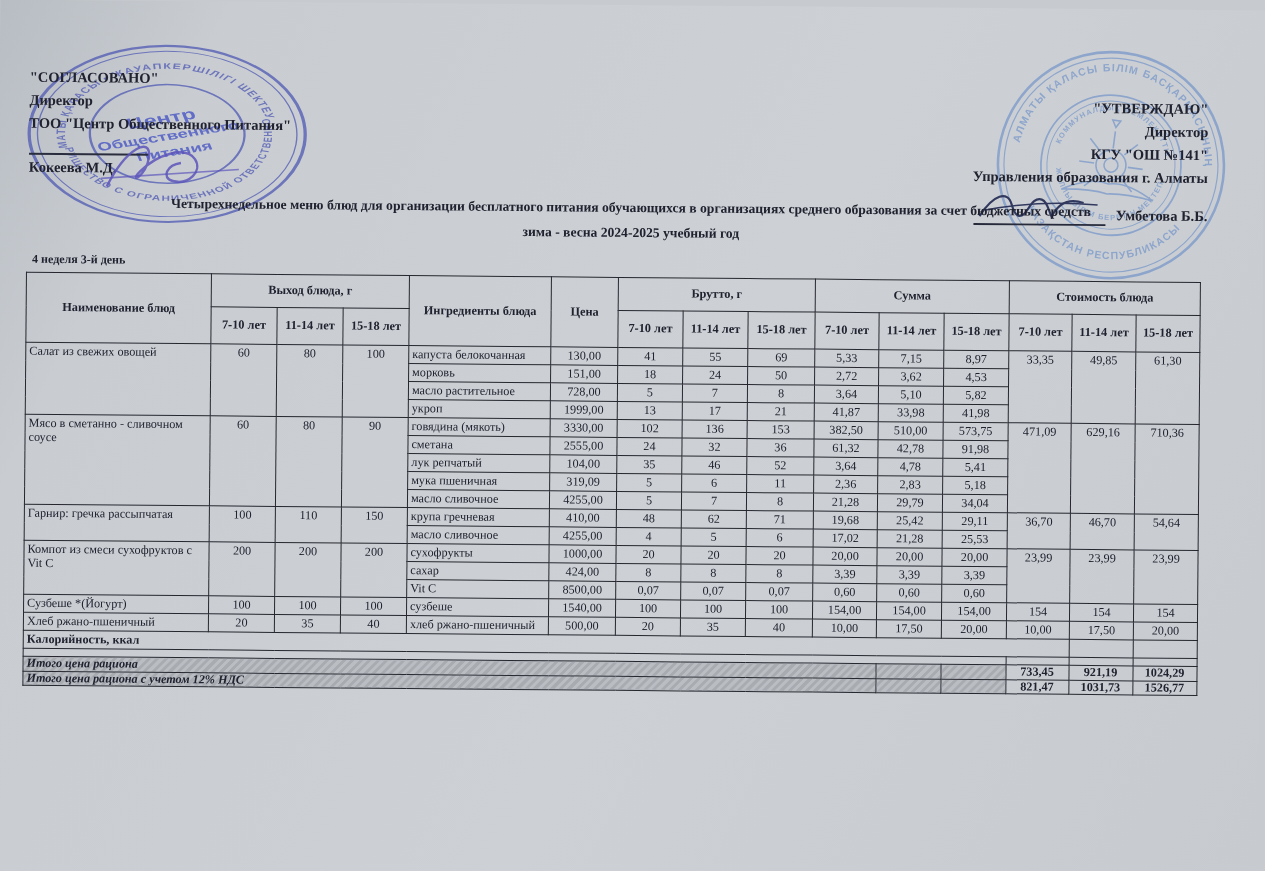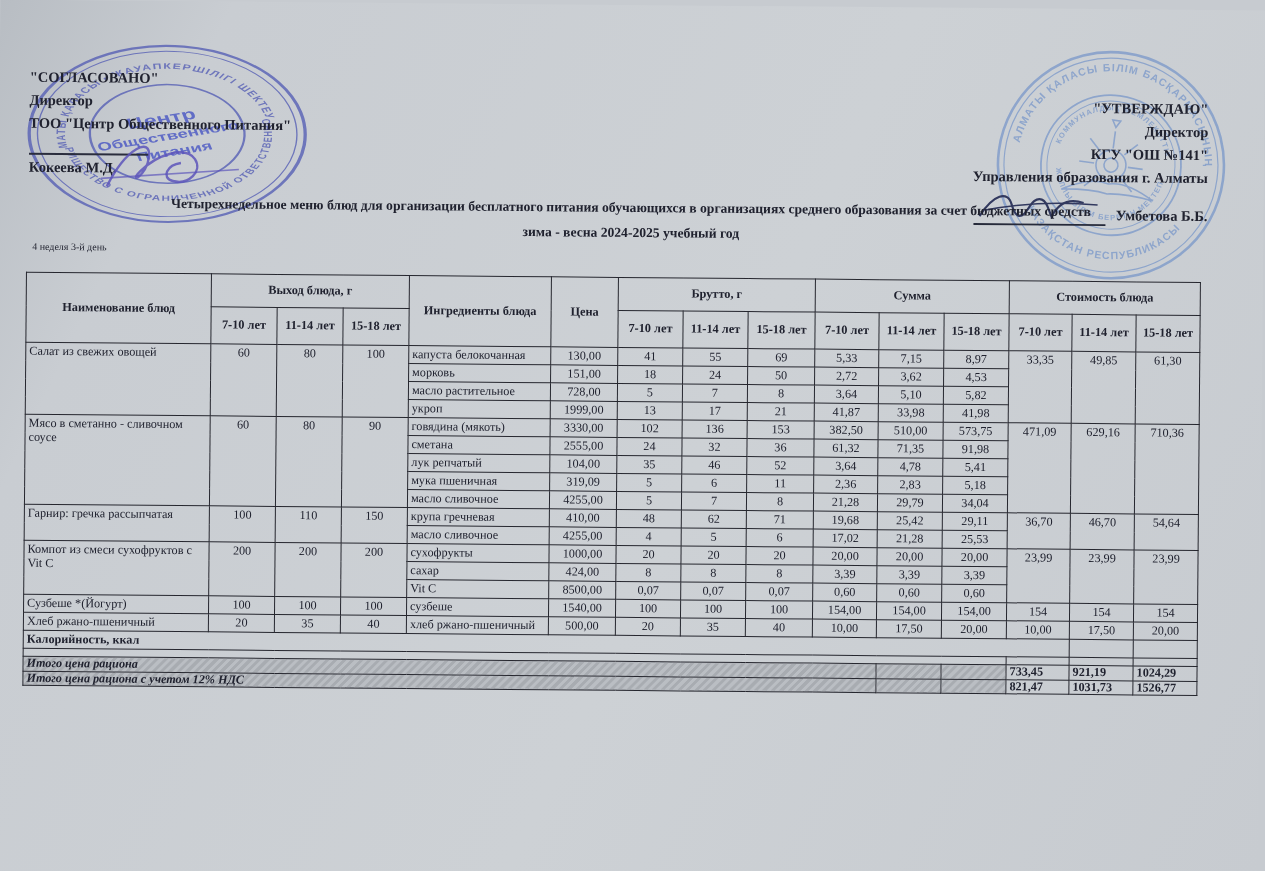--- a/index.html
+++ b/index.html
@@ -11,38 +11,38 @@
          transform:rotate(.5deg);transform-origin:60px 40px}
   .blk{position:absolute;font-weight:bold;font-size:14.5px;line-height:23px;z-index:3}
   .blk-left{left:30px;top:66px}
   .blk-right{right:56px;top:88px;text-align:right}
   .sigline{width:120px;border-bottom:2px solid #2a2d3d;height:20px;margin-bottom:1px}
   .sigrow{display:flex;justify-content:flex-end;align-items:flex-end;gap:6px}
   .sigrow .rsig{margin-bottom:-2px}
   .title{position:absolute;left:0;top:195px;width:100%;text-align:center;
          font-weight:bold;font-size:13.6px;z-index:3}
   .title div{margin-bottom:9px}
-  .day{position:absolute;left:34px;top:241px;font-weight:normal;font-size:10px;z-index:3}
+  .day{position:absolute;left:34px;top:252px;font-weight:bold;font-size:12px;z-index:3}
   table.menu{position:absolute;left:28px;top:272px;width:1174px;border-collapse:collapse;
              table-layout:fixed;font-size:12.2px;z-index:3}
   .menu th,.menu td{border:1.5px solid #26272f;padding:0 3px;text-align:center;
                     height:18px;line-height:1.12;overflow:hidden}
   .menu th{font-size:12.3px;font-weight:bold;padding:2px}
   .menu thead tr:first-child th{height:33px}
   .menu thead tr:last-child th{height:37px}
   td.lft{text-align:left}
   td.ing{text-align:left;white-space:nowrap}
   td.top{vertical-align:top;padding-top:2px}
   td.bold{font-weight:bold}
   tr.gap td{height:8px}
   tr.totals td{height:14px}
   td.shade{background:#b1b5bb;
      background-image:repeating-linear-gradient(135deg,rgba(255,255,255,.12) 0 3px,rgba(0,0,0,.05) 3px 6px)}
   td.lbl{text-align:left;font-style:italic;font-weight:bold}
-  td.val{font-weight:bold;text-align:left;padding-right:4px}
+  td.val{font-weight:bold;text-align:center;padding-right:4px}
   .stamp{position:absolute;pointer-events:none;z-index:2}
   .stamp-left{left:6px;top:26px;width:324px;height:214px;opacity:.82}
   .stamp-right{left:984px;top:32px;width:256px;height:248px;opacity:.78}
   .sig{position:absolute;pointer-events:none;z-index:4}
   .sig-left{left:98px;top:124px}
 </style>
 </head>
 <body>
 
 <div class="sheet">
@@ -245,21 +245,21 @@
           <td class="top" rowspan="5">629,16</td>
           <td class="top" rowspan="5">710,36</td>
         </tr>
         <tr>
           <td class="ing">сметана</td>
           <td>2555,00</td>
           <td>24</td>
           <td>32</td>
           <td>36</td>
           <td>61,32</td>
-          <td>71,35</td>
+          <td>42,78</td>
           <td>91,98</td>
         </tr>
         <tr>
           <td class="ing">лук репчатый</td>
           <td>104,00</td>
           <td>35</td>
           <td>46</td>
           <td>52</td>
           <td>3,64</td>
           <td>4,78</td>

